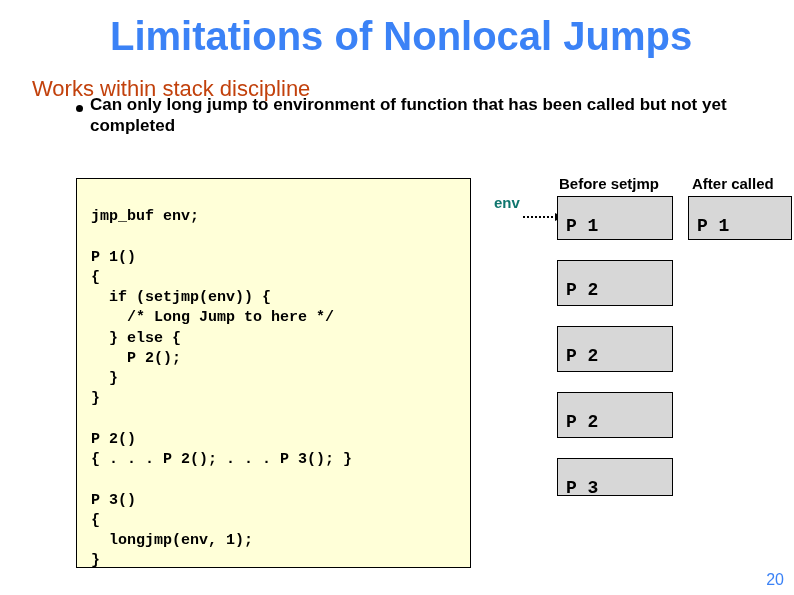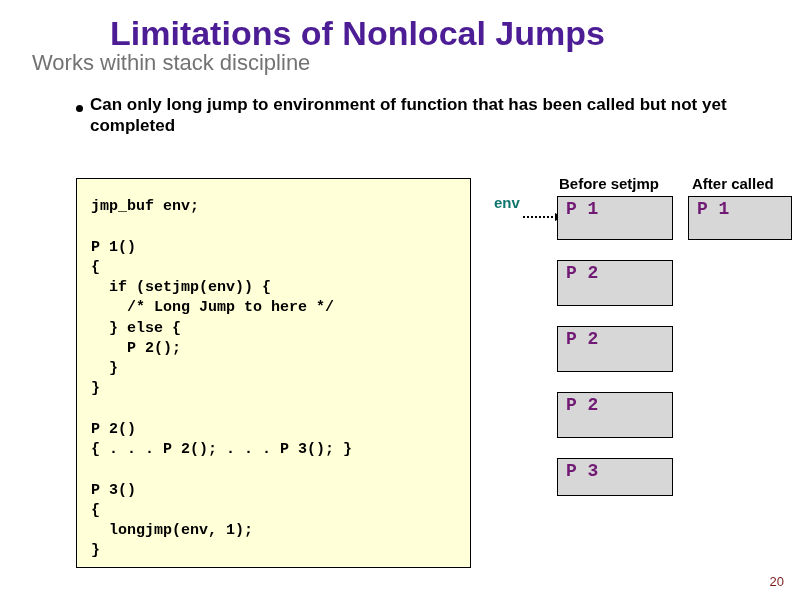--- a/index.html
+++ b/index.html
@@ -1,36 +1,36 @@
 <!DOCTYPE html>
 <html><head>
 <meta charset="utf-8">
 <style>
   * { margin: 0; padding: 0; box-sizing: border-box; }
   html, body { width: 794px; height: 595px; background: #fff; font-family: Arial, Helvetica, sans-serif; position: relative; }
-  .title { position: absolute; left: 110px; top: 14px; font-size: 34px; font-weight: bold; color: #4c1d95; }
-  .h2 { position: absolute; left: 32px; top: 50px; font-size: 22px; color: #737373; }
+  .title { position: absolute; left: 110px; top: 14px; font-size: 40px; font-weight: bold; color: #3b82f6; }
+  .h2 { position: absolute; left: 32px; top: 76px; font-size: 22px; color: #c2410c; }
   .bullet-dot { position: absolute; left: 76px; top: 105px; width: 7px; height: 7px; background: #000; border-radius: 50%; }
   .bullet-text { position: absolute; left: 90px; top: 94px; font-size: 17px; font-weight: bold; color: #000; width: 670px; line-height: 1.25; }
-  .code-box { position: absolute; left: 76px; top: 178px; width: 395px; height: 390px; background: #ffffd8; border: 1px solid #000; padding: 18px 14px; }
+  .code-box { position: absolute; left: 76px; top: 178px; width: 395px; height: 390px; background: #ffffd8; border: 1px solid #000; padding: 28px 14px; }
   .code-box pre { font-family: "Courier New", Courier, monospace; font-size: 15px; font-weight: bold; color: #000; white-space: pre; line-height: 1.35; }
   .label-before { position: absolute; left: 559px; top: 175px; font-size: 15px; font-weight: bold; color: #000; }
   .label-after { position: absolute; left: 692px; top: 175px; font-size: 15px; font-weight: bold; color: #000; }
   .env-label { position: absolute; left: 494px; top: 194px; font-size: 15px; font-weight: bold; color: #0f766e; }
-  .frame { position: absolute; border: 1px solid #000; background: #d7d7d7; font-family: "Courier New", Courier, monospace; font-size: 18px; font-weight: bold; color: #701a75; padding: 2px 8px 12px 8px; }
+  .frame { position: absolute; border: 1px solid #000; background: #d7d7d7; font-family: "Courier New", Courier, monospace; font-size: 18px; font-weight: bold; color: #000000; padding: 19px 8px 12px 8px; }
   .frame.left { left: 557px; width: 116px; }
   .frame.right { left: 688px; width: 104px; }
   .f1 { top: 196px; height: 44px; }
   .f2 { top: 260px; height: 46px; }
   .f3 { top: 326px; height: 46px; }
   .f4 { top: 392px; height: 46px; }
   .f5 { top: 458px; height: 38px; }
   .arrow-dotted { position: absolute; left: 523px; top: 216px; width: 38px; height: 1px; border-top: 2px dotted #000; }
   .arrow-dotted::after { content: ''; position: absolute; right: -2px; top: -5px; width: 0; height: 0; border-left: 8px solid #000; border-top: 4px solid transparent; border-bottom: 4px solid transparent; }
-  .page-num { position: absolute; right: 10px; bottom: 6px; font-size: 13px; color: #7f1d1d; }
+  .page-num { position: absolute; right: 10px; bottom: 6px; font-size: 16px; color: #3b82f6; }
 </style>
 </head>
 <body>
 
 <div class="title">Limitations of Nonlocal Jumps</div>
 <div class="h2">Works within stack discipline</div>
 
 <div class="bullet-dot"></div>
 <div class="bullet-text">Can only long jump to environment of function that has been called but not yet completed</div>
 

